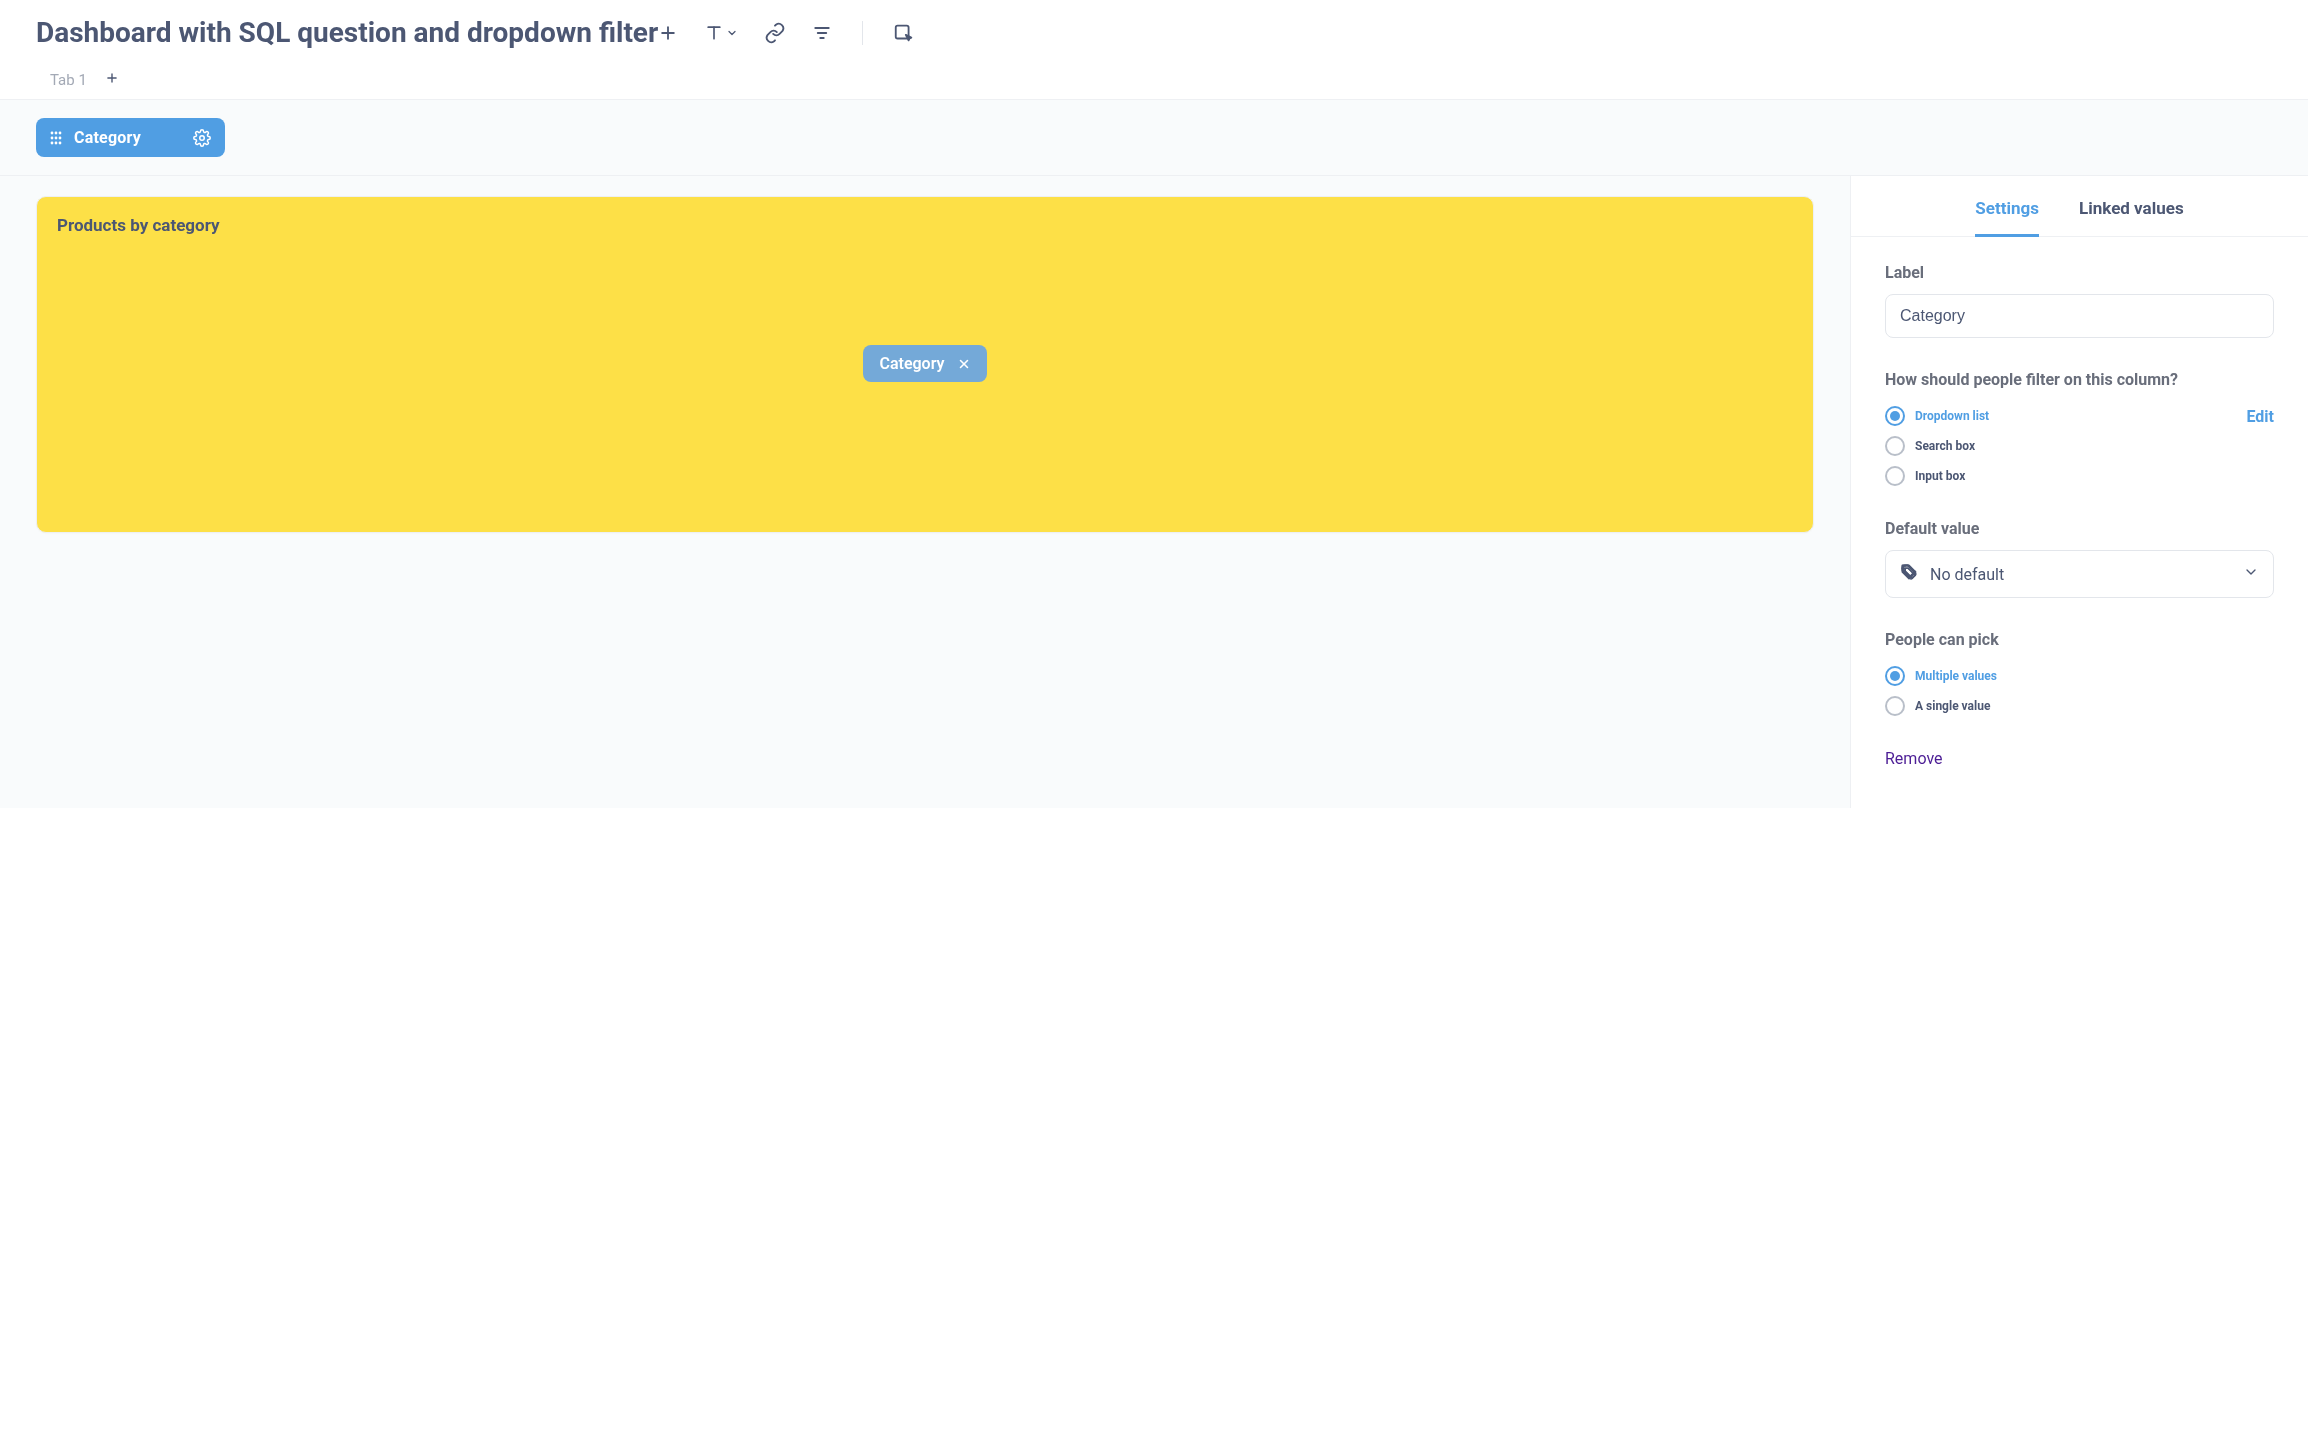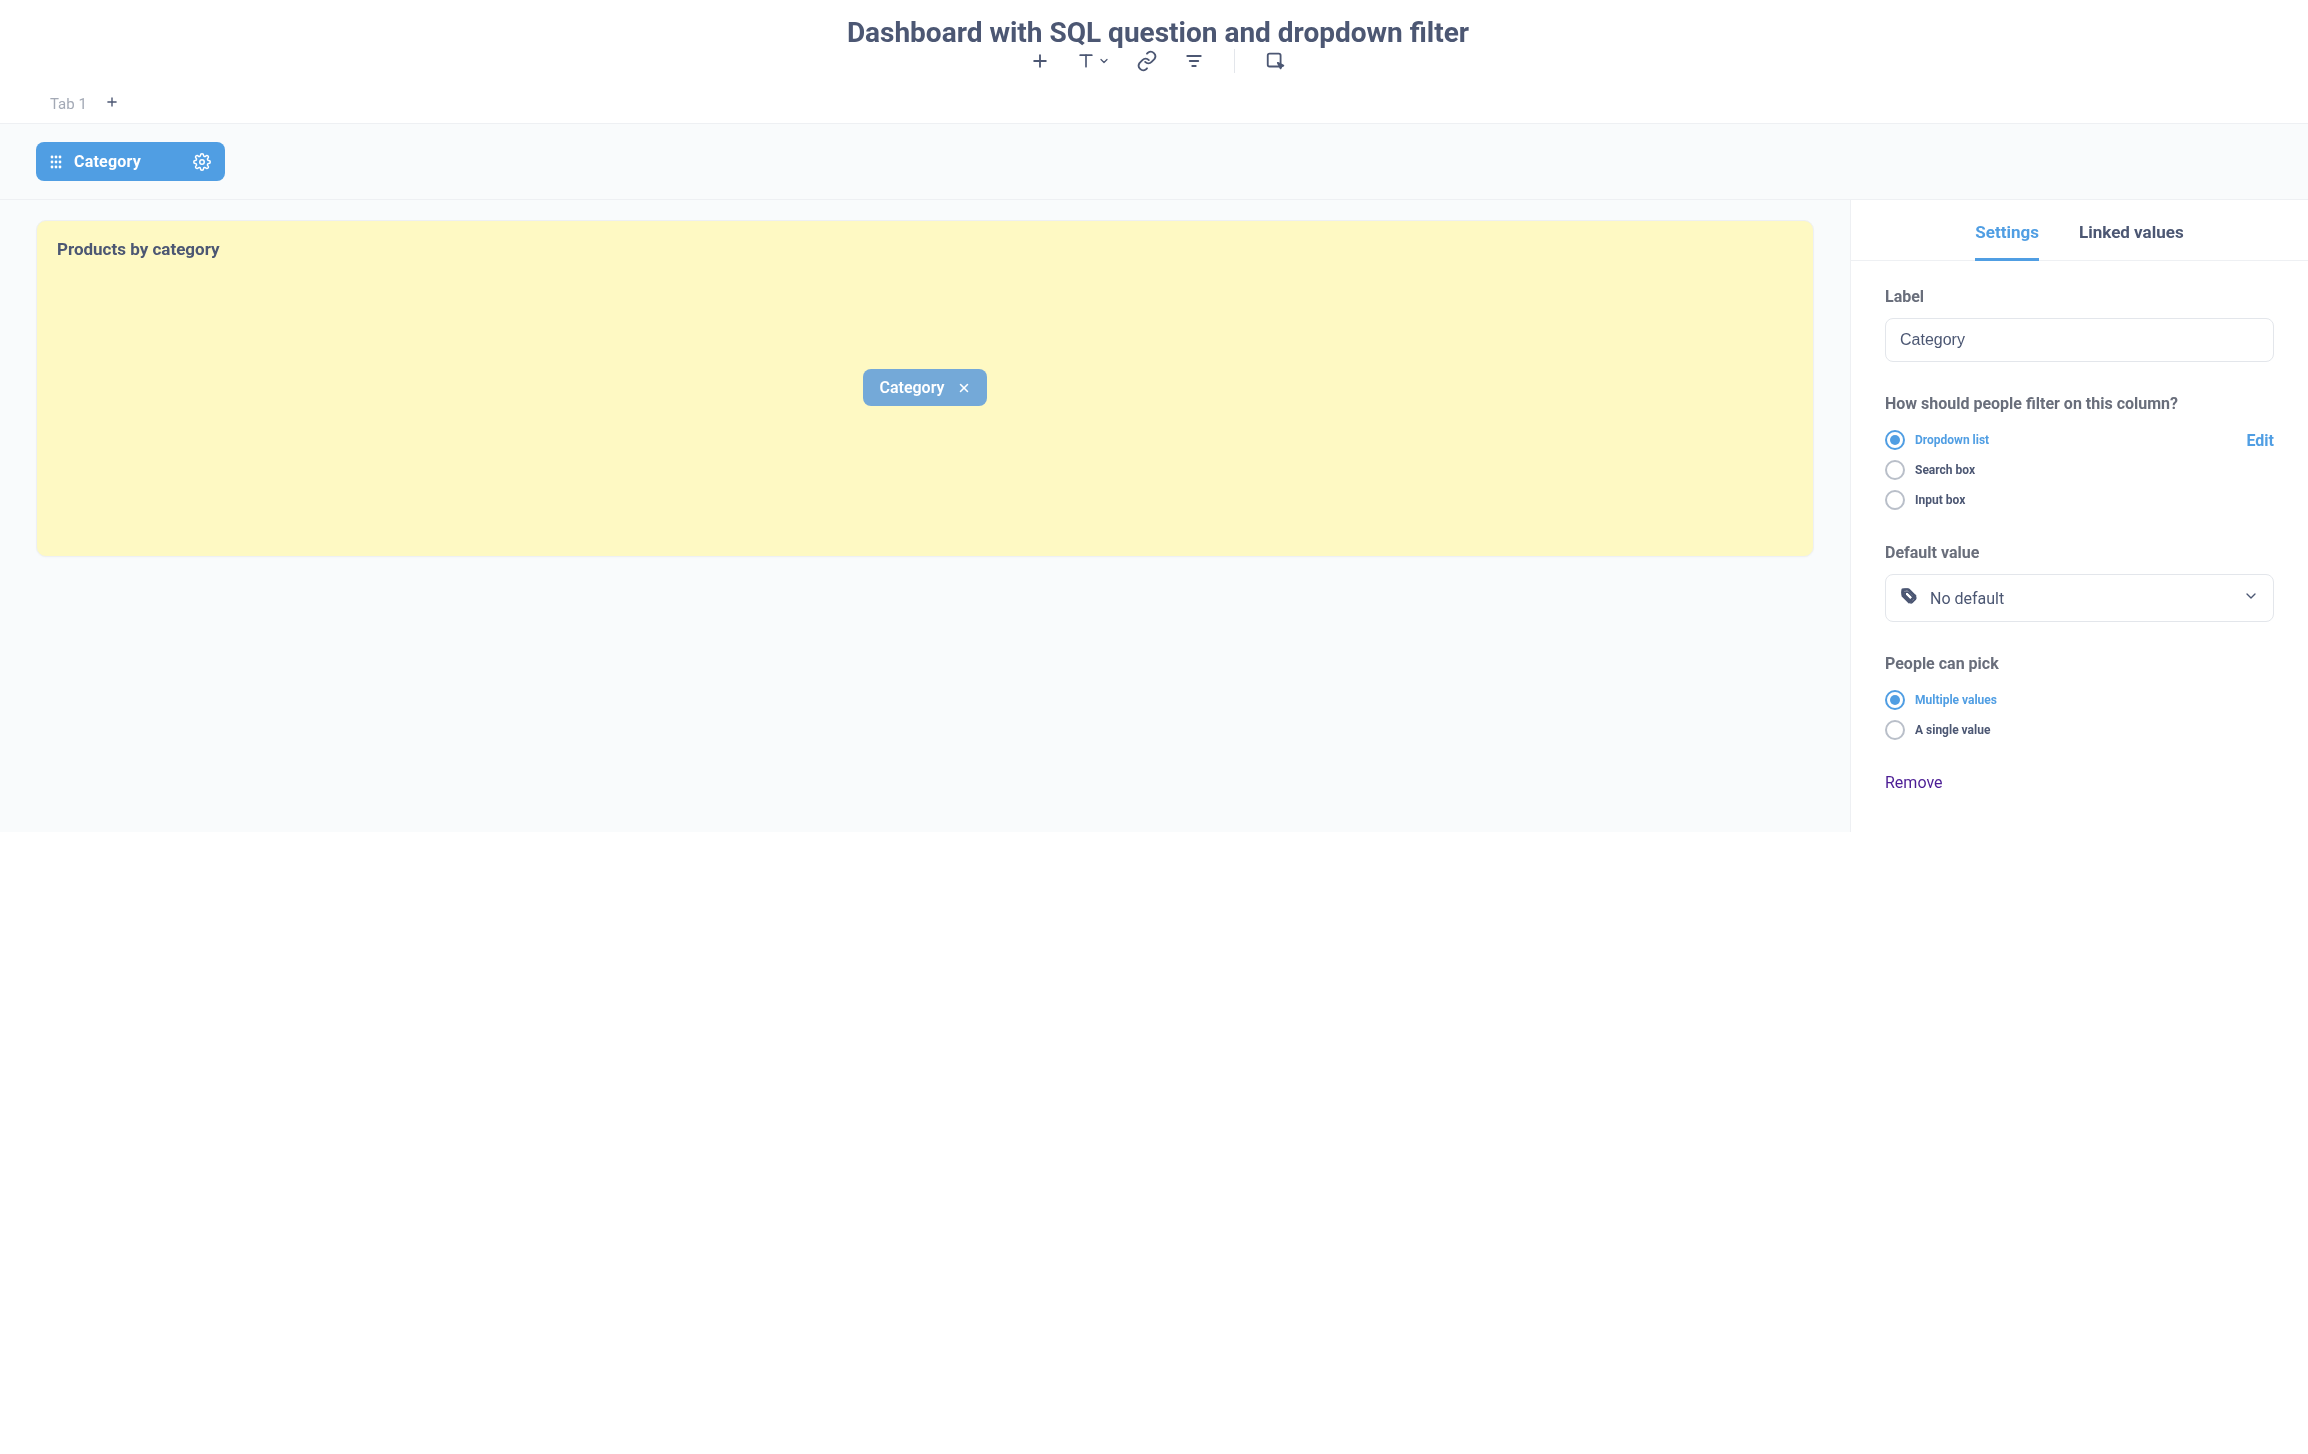--- a/index.html
+++ b/index.html
@@ -9,21 +9,20 @@
     color: #4c5773;
     font-size: 16px;
   }
 
   
   .header {
     display: flex;
     align-items: center;
     justify-content: flex-start;
     padding: 16px 28px 0 36px;
-    flex-direction: column;
   }
   .header h1 {
     font-size: 28px;
     font-weight: 700;
     color: #4c5773;
   }
   .header-actions {
     display: flex;
     align-items: center;
     gap: 26px;
@@ -91,21 +90,21 @@
   .main {
     display: flex;
     align-items: stretch;
   }
   .canvas {
     flex: 1 1 auto;
     padding: 20px 36px;
     background: #f9fbfc;
   }
   .card {
-    background: #fef9c3;
+    background: #fde047;
     border: 1px solid #eef0f3;
     border-radius: 10px;
     padding: 18px 20px 40px 20px;
     box-shadow: 0 1px 2px rgba(0,0,0,0.02);
   }
   .card-title {
     font-size: 17px;
     font-weight: 700;
     color: #4c5773;
     margin-bottom: 110px;

